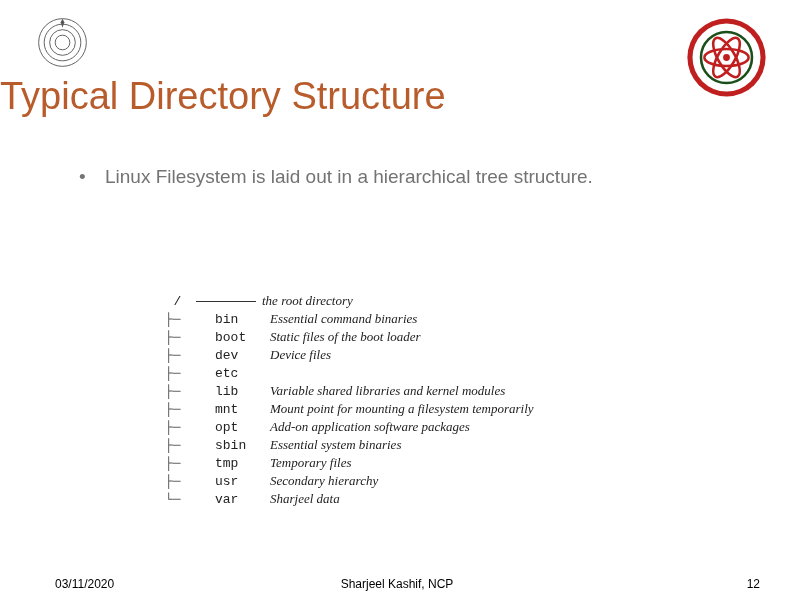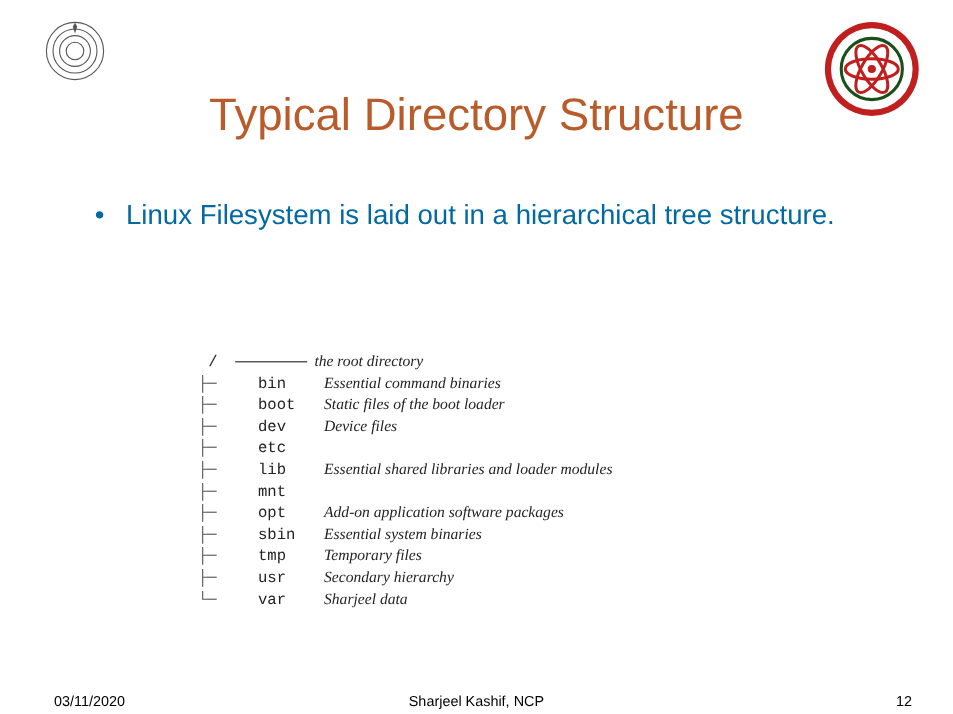--- a/index.html
+++ b/index.html
@@ -24,32 +24,32 @@
     top: 15px;
     right: 25px;
     width: 85px;
     height: 85px;
   }
   .title {
     position: absolute;
     top: 75px;
     left: 0;
     width: 100%;
-    text-align: center;
+    text-align: left;
     font-size: 38px;
     color: #b85c2c;
     font-weight: normal;
   }
   .content {
     position: absolute;
     top: 165px;
     left: 75px;
     right: 50px;
-    font-size: 23px;
-    color: #0369a1;
+    font-size: 19px;
+    color: #737373;
     line-height: 1.25;
   }
   .content ul {
     margin: 0;
     padding: 0;
     list-style: none;
   }
   .content li {
     position: relative;
     padding-left: 30px;
@@ -110,21 +110,21 @@
   .footer {
     position: absolute;
     bottom: 18px;
     left: 0;
     width: 100%;
     font-size: 12px;
     color: #000;
   }
   .footer-date {
     position: absolute;
-    left: 45px;
+    left: 55px;
   }
   .footer-author {
     position: absolute;
     left: 0;
     width: 100%;
     text-align: center;
   }
   .footer-page {
     position: absolute;
     right: 34px;
@@ -186,25 +186,26 @@
     <span class="tree-name">dev</span>
     <span class="tree-desc">Device files</span>
   </div>
   <div class="tree-row">
     <span class="tree-branch">├─</span>
     <span class="tree-name">etc</span>
   </div>
   <div class="tree-row">
     <span class="tree-branch">├─</span>
     <span class="tree-name">lib</span>
-    <span class="tree-desc">Essential shared libraries and loader modules</span>
+    <span class="tree-desc">Variable shared libraries and kernel modules</span>
   </div>
   <div class="tree-row">
     <span class="tree-branch">├─</span>
     <span class="tree-name">mnt</span>
+    <span class="tree-desc">Mount point for mounting a filesystem temporarily</span>
   </div>
   <div class="tree-row">
     <span class="tree-branch">├─</span>
     <span class="tree-name">opt</span>
     <span class="tree-desc">Add-on application software packages</span>
   </div>
   <div class="tree-row">
     <span class="tree-branch">├─</span>
     <span class="tree-name">sbin</span>
     <span class="tree-desc">Essential system binaries</span>

